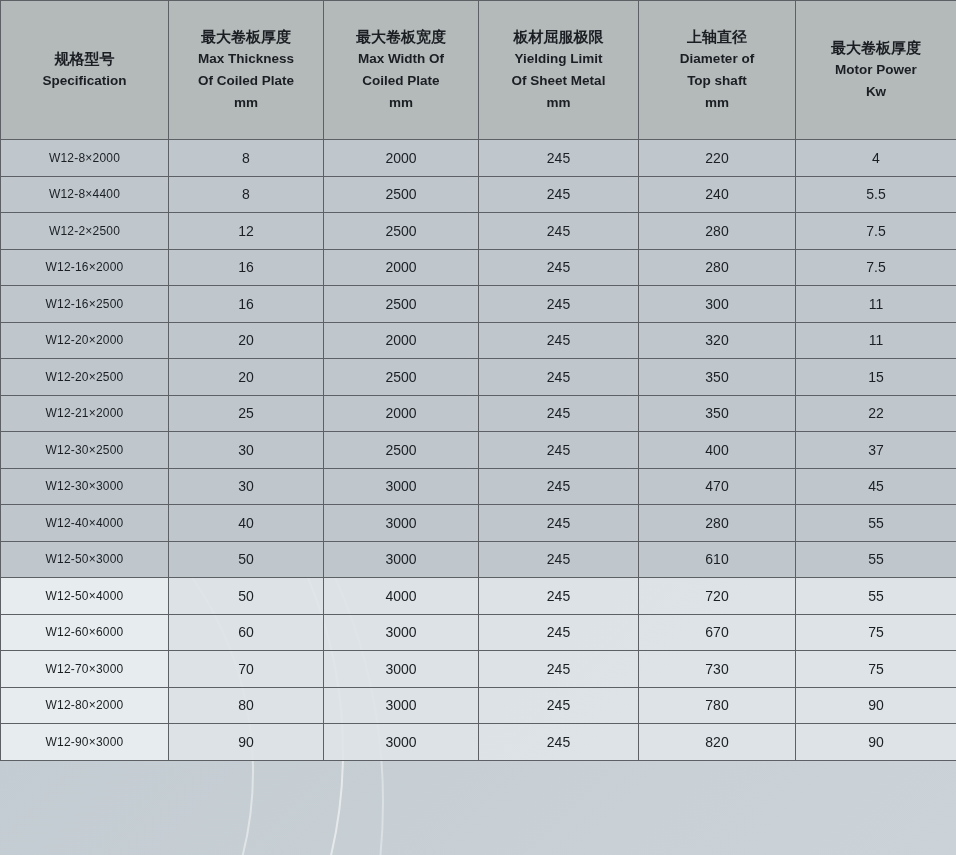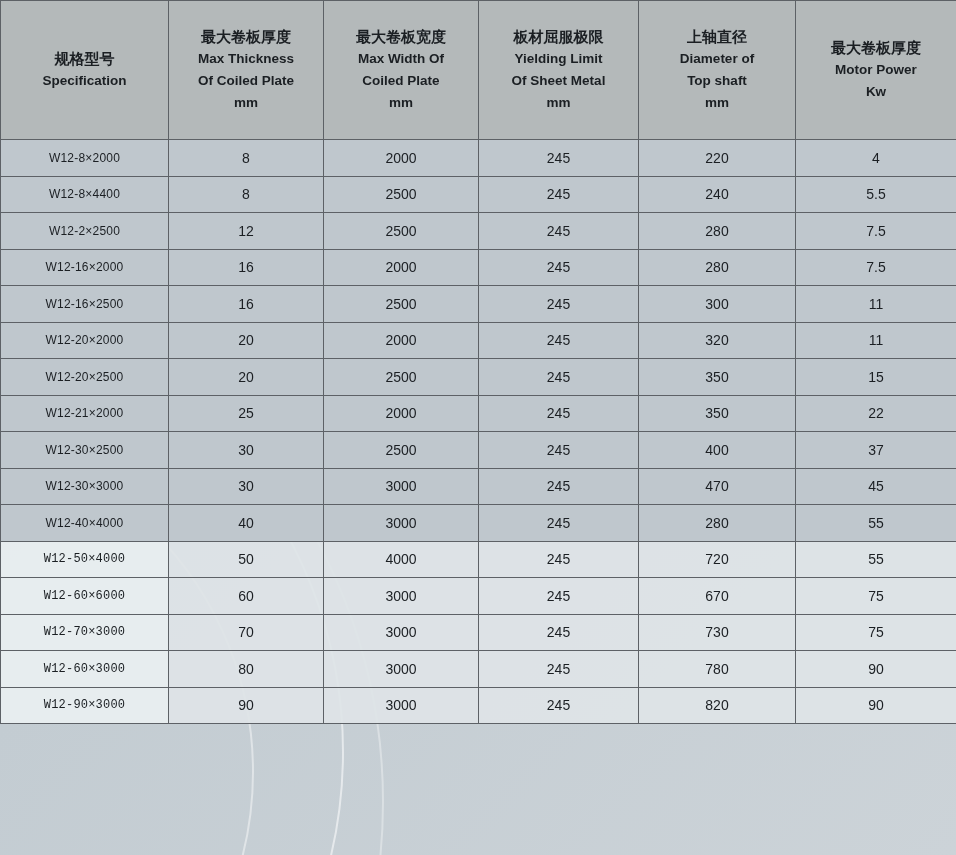--- a/index.html
+++ b/index.html
@@ -79,21 +79,20 @@
   table.spec tbody tr td:first-child {
     font-size: 12px;
     letter-spacing: 0.2px;
   }
   
   table.spec tbody tr.light td {
     background: rgba(222,228,231,0.92);
   }
   table.spec tbody tr.light td:first-child {
     background: rgba(233,238,240,0.95);
-    font-family: Liberation Mono, monospace;
   }
   col.c0 { width: 168px; }
   col.c1 { width: 155px; }
   col.c2 { width: 155px; }
   col.c3 { width: 160px; }
   col.c4 { width: 157px; }
   col.c5 { width: 161px; }
 </style>
 </head>
 <body>
@@ -231,20 +230,28 @@
           <td>45</td>
         </tr>
         <tr>
           <td>W12-40×4000</td>
           <td>40</td>
           <td>3000</td>
           <td>245</td>
           <td>280</td>
           <td>55</td>
         </tr>
+        <tr>
+          <td>W12-50×3000</td>
+          <td>50</td>
+          <td>3000</td>
+          <td>245</td>
+          <td>610</td>
+          <td>55</td>
+        </tr>
         <tr class="light">
           <td>W12-50×4000</td>
           <td>50</td>
           <td>4000</td>
           <td>245</td>
           <td>720</td>
           <td>55</td>
         </tr>
         <tr class="light">
           <td>W12-60×6000</td>
@@ -256,21 +263,21 @@
         </tr>
         <tr class="light">
           <td>W12-70×3000</td>
           <td>70</td>
           <td>3000</td>
           <td>245</td>
           <td>730</td>
           <td>75</td>
         </tr>
         <tr class="light">
-          <td>W12-60×3000</td>
+          <td>W12-80×2000</td>
           <td>80</td>
           <td>3000</td>
           <td>245</td>
           <td>780</td>
           <td>90</td>
         </tr>
         <tr class="light">
           <td>W12-90×3000</td>
           <td>90</td>
           <td>3000</td>

